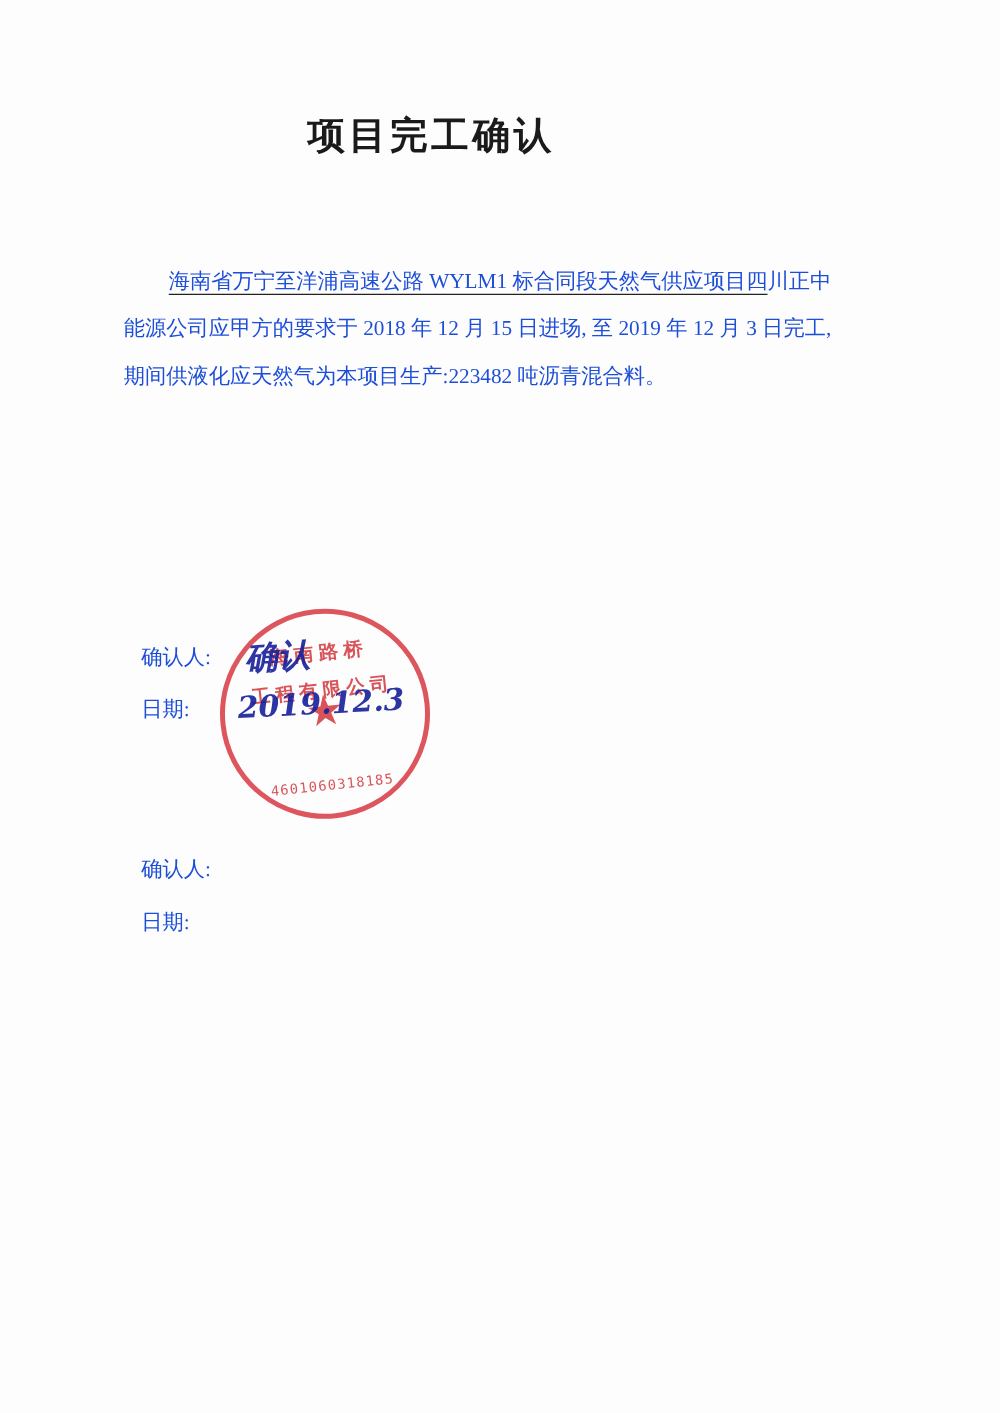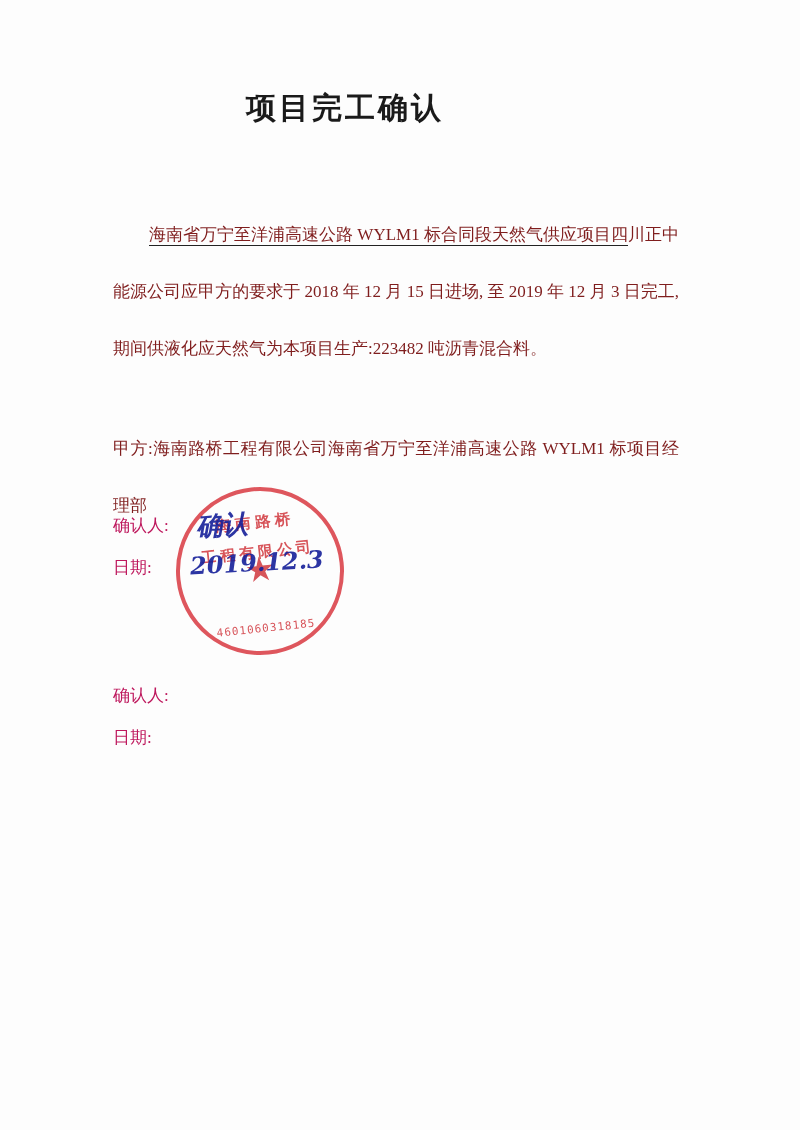--- a/index.html
+++ b/index.html
@@ -28,47 +28,47 @@
     width: 690px;
     text-align: center;
     font-size: 30px;
     font-weight: bold;
     letter-spacing: 3px;
     font-family: Liberation Mono, monospace;
     color: #1a1a1a;
   }
   .body-block {
     position: absolute;
-    left: 113px;
+    left: 99px;
     width: 566px;
     font-size: 17px;
-    line-height: 57px;
+    line-height: 38px;
     text-align: justify;
-    color: #7f1d1d;
+    color: #1d4ed8;
   }
   .para-1 {
     top: 206px;
   }
   .para-1 .lead {
     padding-left: 36px;
   }
   .underlined {
     border-bottom: 1px solid #222;
     padding-bottom: 1px;
   }
   .para-2 {
     top: 420px;
   }
   .sig-block {
     position: absolute;
     left: 113px;
     width: 566px;
     font-size: 17px;
     line-height: 42px;
-    color: #be185d;
+    color: #1d4ed8;
   }
   .party-a-lines {
     top: 505px;
   }
   .party-b {
     top: 675px;
   }
   .gap-sm {
     display: inline-block;
     width: 14px;
@@ -169,23 +169,20 @@
 <body>
 
 <div class="page">
 
   <div class="doc-title">项目完工确认</div>
 
   <div class="body-block para-1">
     <span class="lead"></span><span class="underlined">海南省万宁至洋浦高速公路 WYLM1 标合同段天然气供应项目四</span><span>川正中能源公司应甲方的要求于 2018 年 12 月 15 日进场, 至 2019 年 12 月 3 日完工, 期间供液化应天然气为本项目生产:223482 吨沥青混合料。</span>
   </div>
 
-  <div class="body-block para-2">
-    <span>甲方:</span><span>海南路桥工程有限公司海南省万宁至洋浦高速公路 WYLM1 标项目经理部</span>
-  </div>
 
   <div class="sig-block party-a-lines">
     <div>
       <span>确认人:</span><span class="gap-sm"></span><span></span>
     </div>
     <div>
       <span>日期:</span><span class="gap-sm"></span><span></span>
     </div>
   </div>
 

